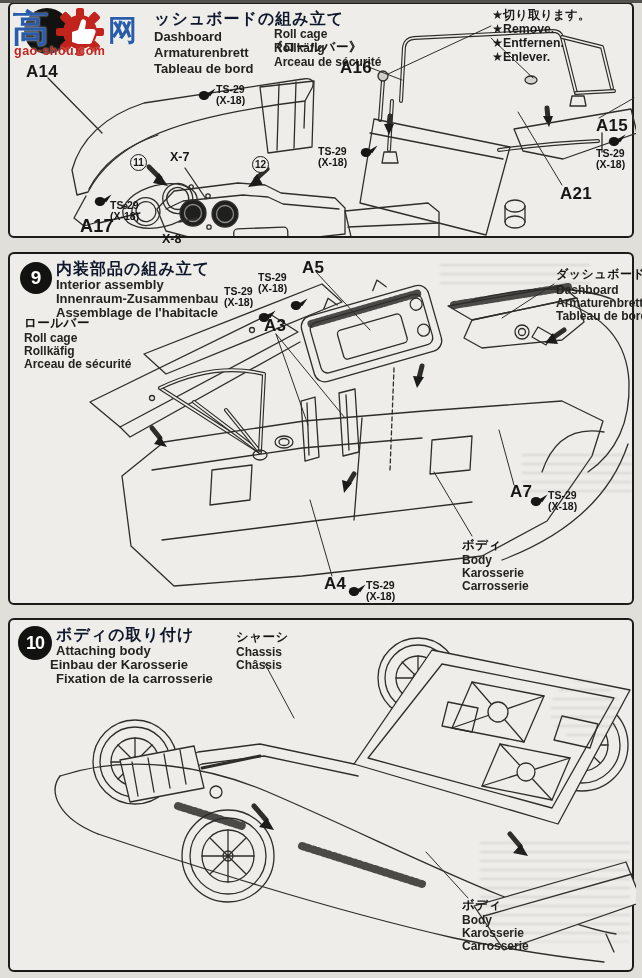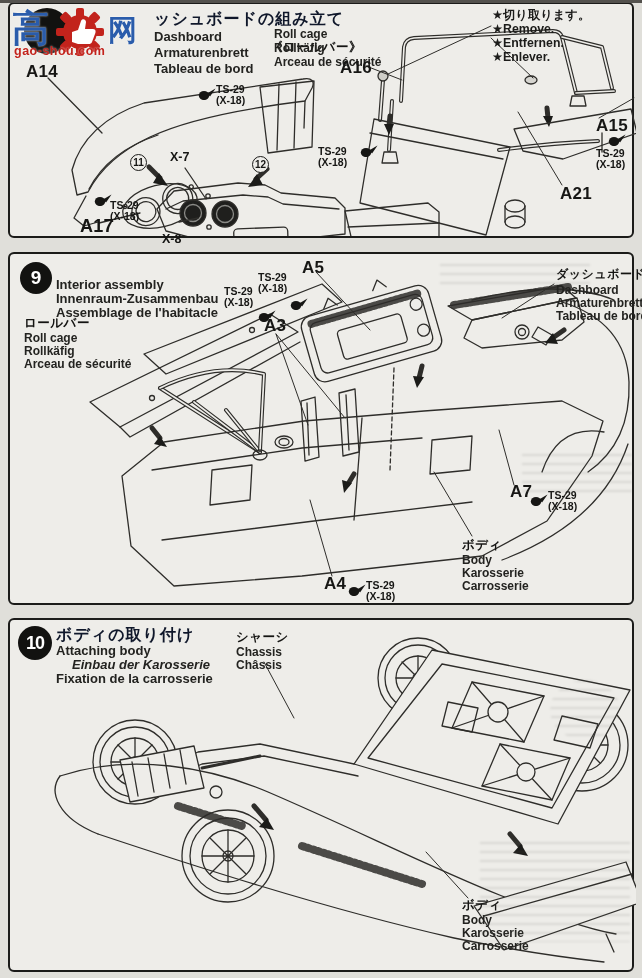--- a/index.html
+++ b/index.html
@@ -296,20 +296,21 @@
       <line class="thin" x1="314" y1="272" x2="368" y2="330"></line>
       <line class="thin" x1="274" y1="334" x2="306" y2="425"></line>
       <line class="thin" x1="274" y1="334" x2="343" y2="418"></line>
       <line class="thin" x1="552" y1="284" x2="500" y2="318"></line>
       <line class="thin" x1="470" y1="536" x2="432" y2="472"></line>
       <line class="thin" x1="512" y1="485" x2="497" y2="430"></line>
       <line class="thin" x1="330" y1="576" x2="308" y2="500"></line>
     </svg>
 
     <div class="badge" style="left:10px;top:8px;width:32px;height:32px;font-size:19px;">9</div>
+    <div class="lbl jp-title" style="left:46px;top:6px;">内装部品の組み立て</div>
     <div class="lbl sub" style="left:46px;top:24px;">Interior assembly</div>
     <div class="lbl sub" style="left:46px;top:38px;">Innenraum-Zusammenbau</div>
     <div class="lbl sub" style="left:46px;top:52px;">Assemblage de l'habitacle</div>
 
     <div class="lbl small-head" style="left:14px;top:62px;">ロールバー</div>
     <div class="lbl small" style="left:14px;top:78px;">Roll cage</div>
     <div class="lbl small" style="left:14px;top:91px;">Rollkäfig</div>
     <div class="lbl small" style="left:14px;top:104px;">Arceau de sécurité</div>
 
     <div class="lbl part" style="left:292px;top:4px;">A5</div>
@@ -429,21 +430,21 @@
         <polygon points="272,830 257,827 265,818"></polygon>
       <line class="thick" x1="508" y1="834" x2="518" y2="846"></line>
         <polygon points="526,856 511,853 519,844"></polygon>
       <line class="thin" x1="262" y1="662" x2="292" y2="718"></line>
       <line class="thin" x1="466" y1="898" x2="424" y2="852"></line>
     </svg>
 
     <div class="badge" style="left:8px;top:6px;width:34px;height:34px;font-size:18px;letter-spacing:-1px;">10</div>
     <div class="lbl jp-title" style="left:46px;top:6px;">ボディの取り付け</div>
     <div class="lbl sub" style="left:46px;top:24px;">Attaching body</div>
-    <div class="lbl sub" style="left:62px;top:38px;font-style:italic;">Einbau der Karosserie</div>
+    <div class="lbl sub" style="left:40px;top:38px;">Einbau der Karosserie</div>
     <div class="lbl sub" style="left:46px;top:52px;">Fixation de la carrosserie</div>
 
     <div class="lbl small-head" style="left:226px;top:10px;">シャーシ</div>
     <div class="lbl small" style="left:226px;top:26px;">Chassis</div>
     <div class="lbl small" style="left:226px;top:39px;">Châssis</div>
 
     <div class="lbl small-head" style="left:452px;top:278px;">ボディ</div>
     <div class="lbl small" style="left:452px;top:294px;">Body</div>
     <div class="lbl small" style="left:452px;top:307px;">Karosserie</div>
     <div class="lbl small" style="left:452px;top:320px;">Carrosserie</div>

